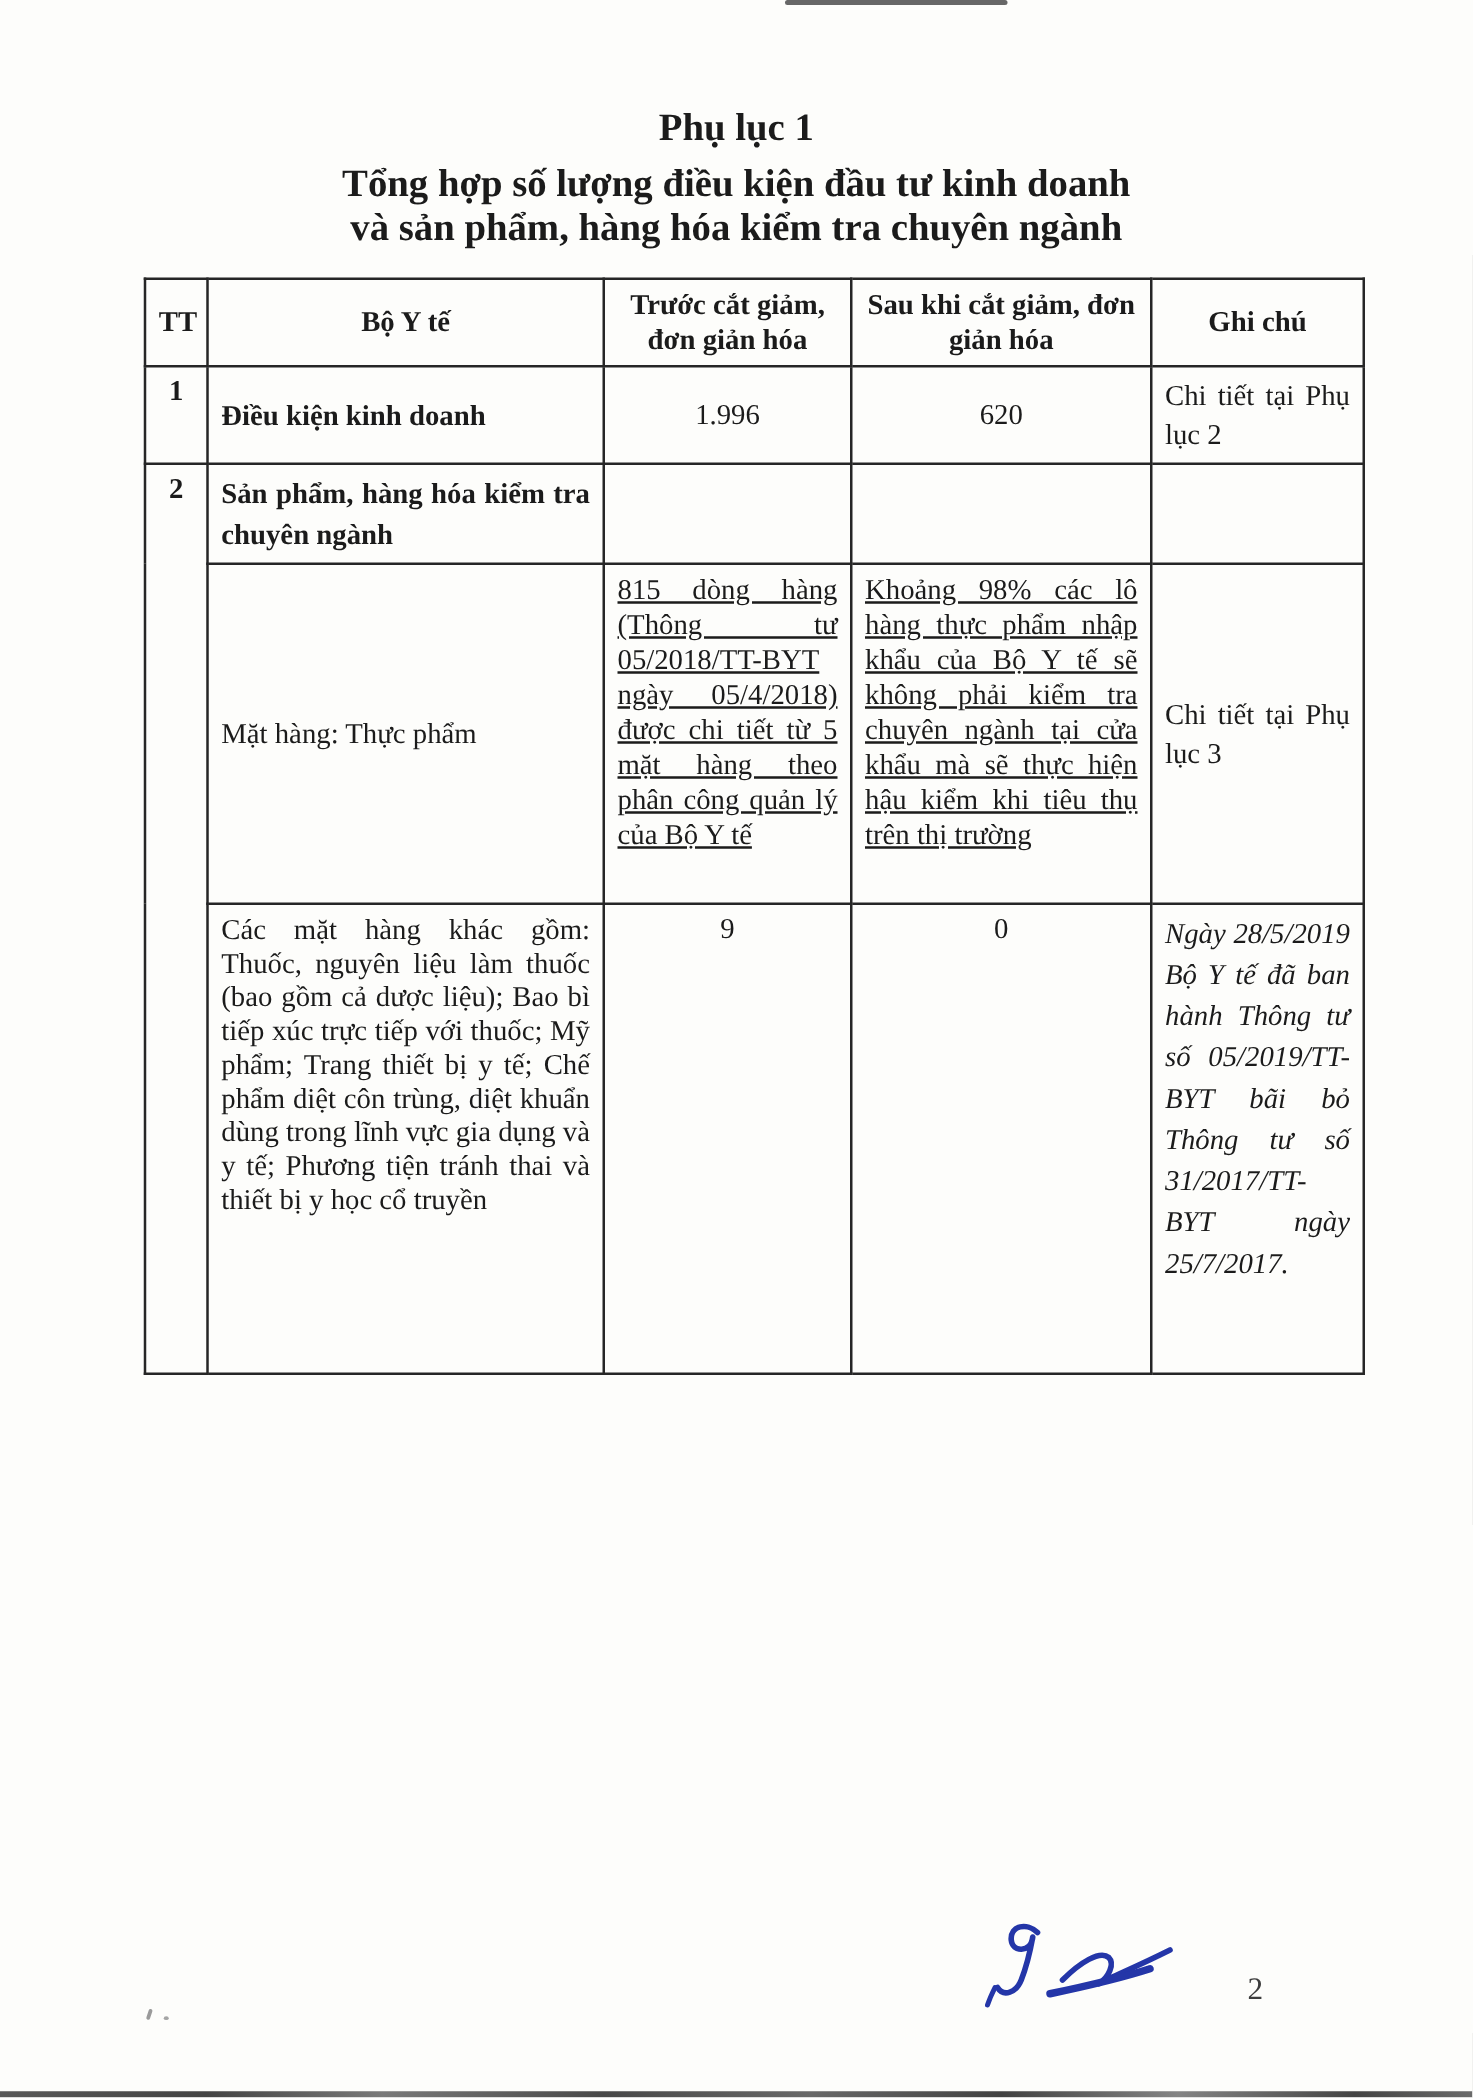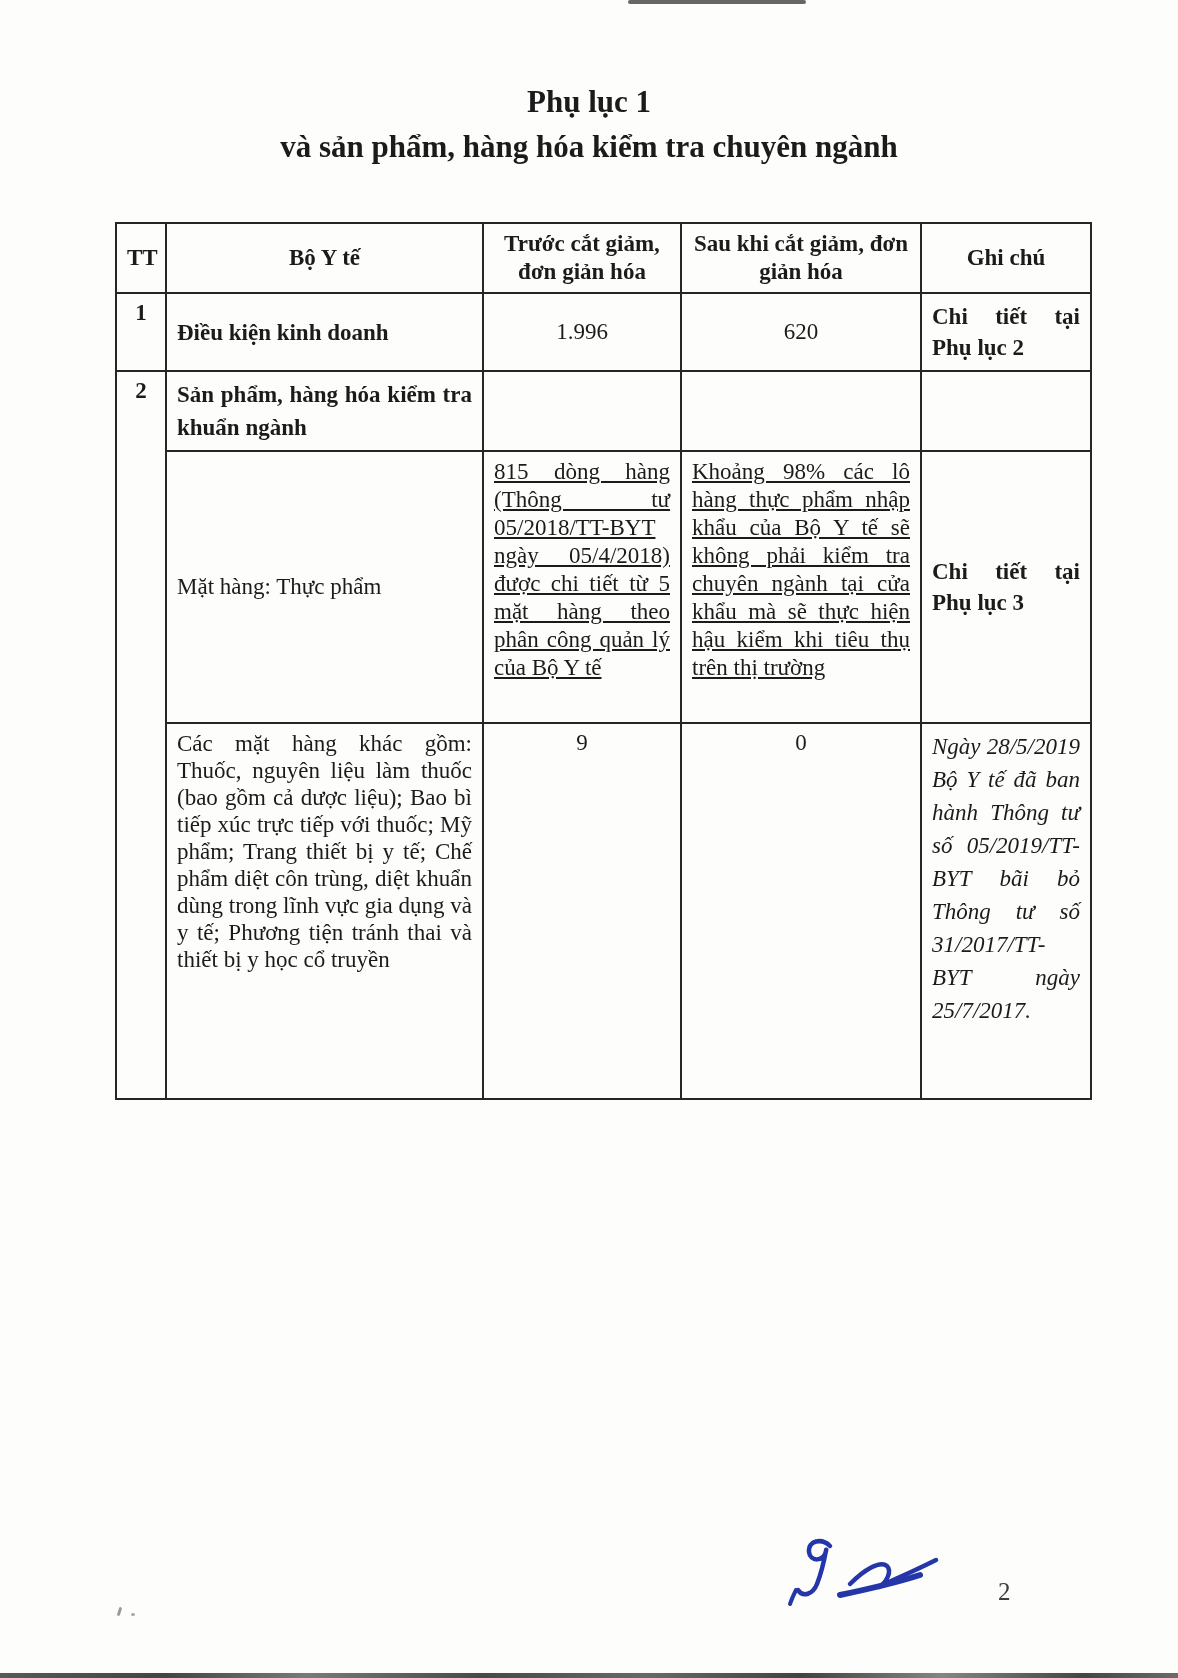--- a/index.html
+++ b/index.html
@@ -52,38 +52,39 @@
     padding:6px 10px;
     font-size:23px;
     overflow:hidden;
   }
   th { font-weight:bold; font-size:22px; text-align:center; vertical-align:middle; line-height:28px; padding:4px 8px; }
   td.tt { text-align:center; vertical-align:top; font-weight:bold; font-size:24px; }
   td.name-bold { font-weight:bold; font-size:24px; line-height:33px; text-align:justify; vertical-align:middle; padding-left:12px; }
   td.name-plain { font-size:24px; vertical-align:middle; padding-left:12px; }
   td.num { text-align:center; vertical-align:middle; font-weight:normal; font-size:23px; }
   td.num-top { text-align:center; vertical-align:top; font-size:24px; padding-top:8px; }
-  td.note-mid { vertical-align:middle; line-height:31px; text-align:justify; padding:6px 10px;font-weight:bold; }
+  td.note-mid { vertical-align:middle; line-height:31px; text-align:justify; padding:6px 10px; }
   td.block-justify { text-align:justify; vertical-align:top; line-height:28px; padding:5px 9px;text-decoration:underline; }
   td.block-justify-wide { text-align:justify; vertical-align:top; line-height:27px; padding:8px 10px 5px 12px; font-size:23px; }
   td.note-italic { font-style:italic; text-align:justify; vertical-align:top; line-height:33px; padding:8px 8px 5px 10px; }
 
   
   .signature-wrap { position:absolute; left:768px; top:1532px; width:190px; height:90px; }
   .page-number { position:absolute; left:998px; top:1578px; font-size:25px; color:#3d3d3d; }
 </style>
 </head>
 <body>
 
 <div class="page">
 
   <div class="scan-top-mark"></div>
 
   <div class="title-block">
     <div class="title-line first">Phụ lục 1</div>
+    <div class="title-line">Tổng hợp số lượng điều kiện đầu tư kinh doanh</div>
     <div class="title-line">và sản phẩm, hàng hóa kiểm tra chuyên ngành</div>
   </div>
 
   <table class="main">
     <colgroup>
       <col style="width:50px">
       <col style="width:317px">
       <col style="width:198px">
       <col style="width:240px">
       <col style="width:170px">
@@ -100,21 +101,21 @@
       <tr style="height:78px">
         <td class="tt">1</td>
         <td class="name-bold">Điều kiện kinh doanh</td>
         <td class="num">1.996</td>
         <td class="num">620</td>
         <td class="note-mid">Chi tiết tại Phụ lục 2</td>
       </tr>
 
       <tr style="height:72px">
         <td class="tt" rowspan="3">2</td>
-        <td class="name-bold">Sản phẩm, hàng hóa kiểm tra khuẩn ngành</td>
+        <td class="name-bold">Sản phẩm, hàng hóa kiểm tra chuyên ngành</td>
         <td></td>
         <td></td>
         <td></td>
       </tr>
 
       <tr style="height:272px">
         <td class="name-plain">Mặt hàng: Thực phẩm</td>
         <td class="block-justify">815 dòng hàng (Thông tư 05/2018/TT-BYT ngày 05/4/2018) được chi tiết từ 5 mặt hàng theo phân công quản lý của Bộ Y tế</td>
         <td class="block-justify">Khoảng 98% các lô hàng thực phẩm nhập khẩu của Bộ Y tế sẽ không phải kiểm tra chuyên ngành tại cửa khẩu mà sẽ thực hiện hậu kiểm khi tiêu thụ trên thị trường</td>
         <td class="note-mid">Chi tiết tại Phụ lục 3</td>

